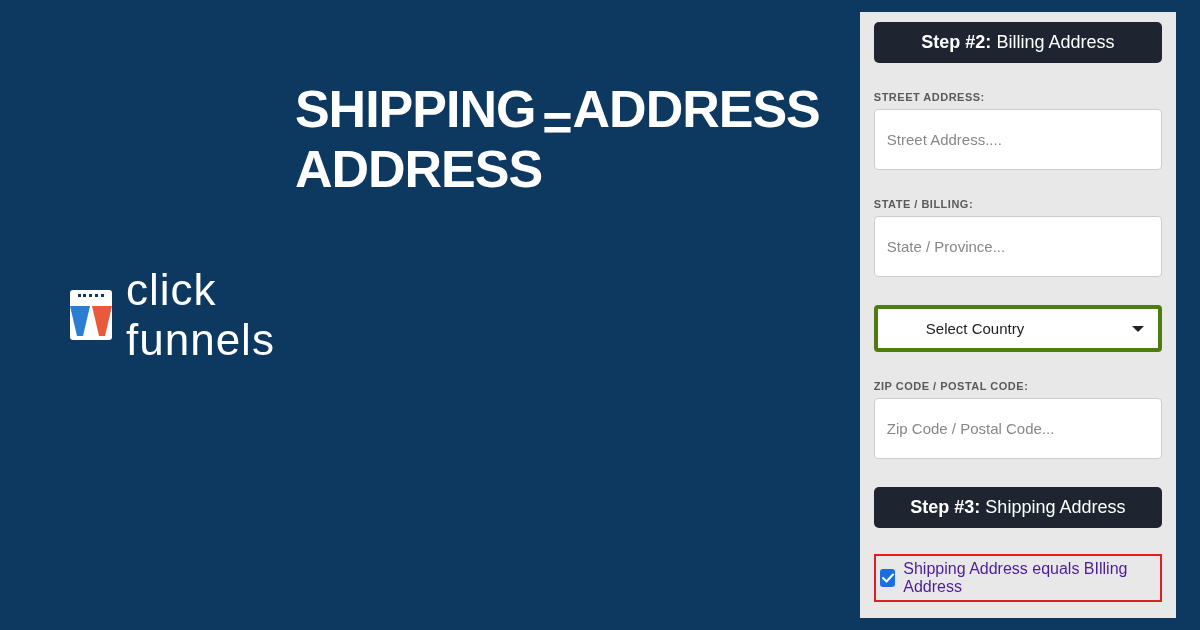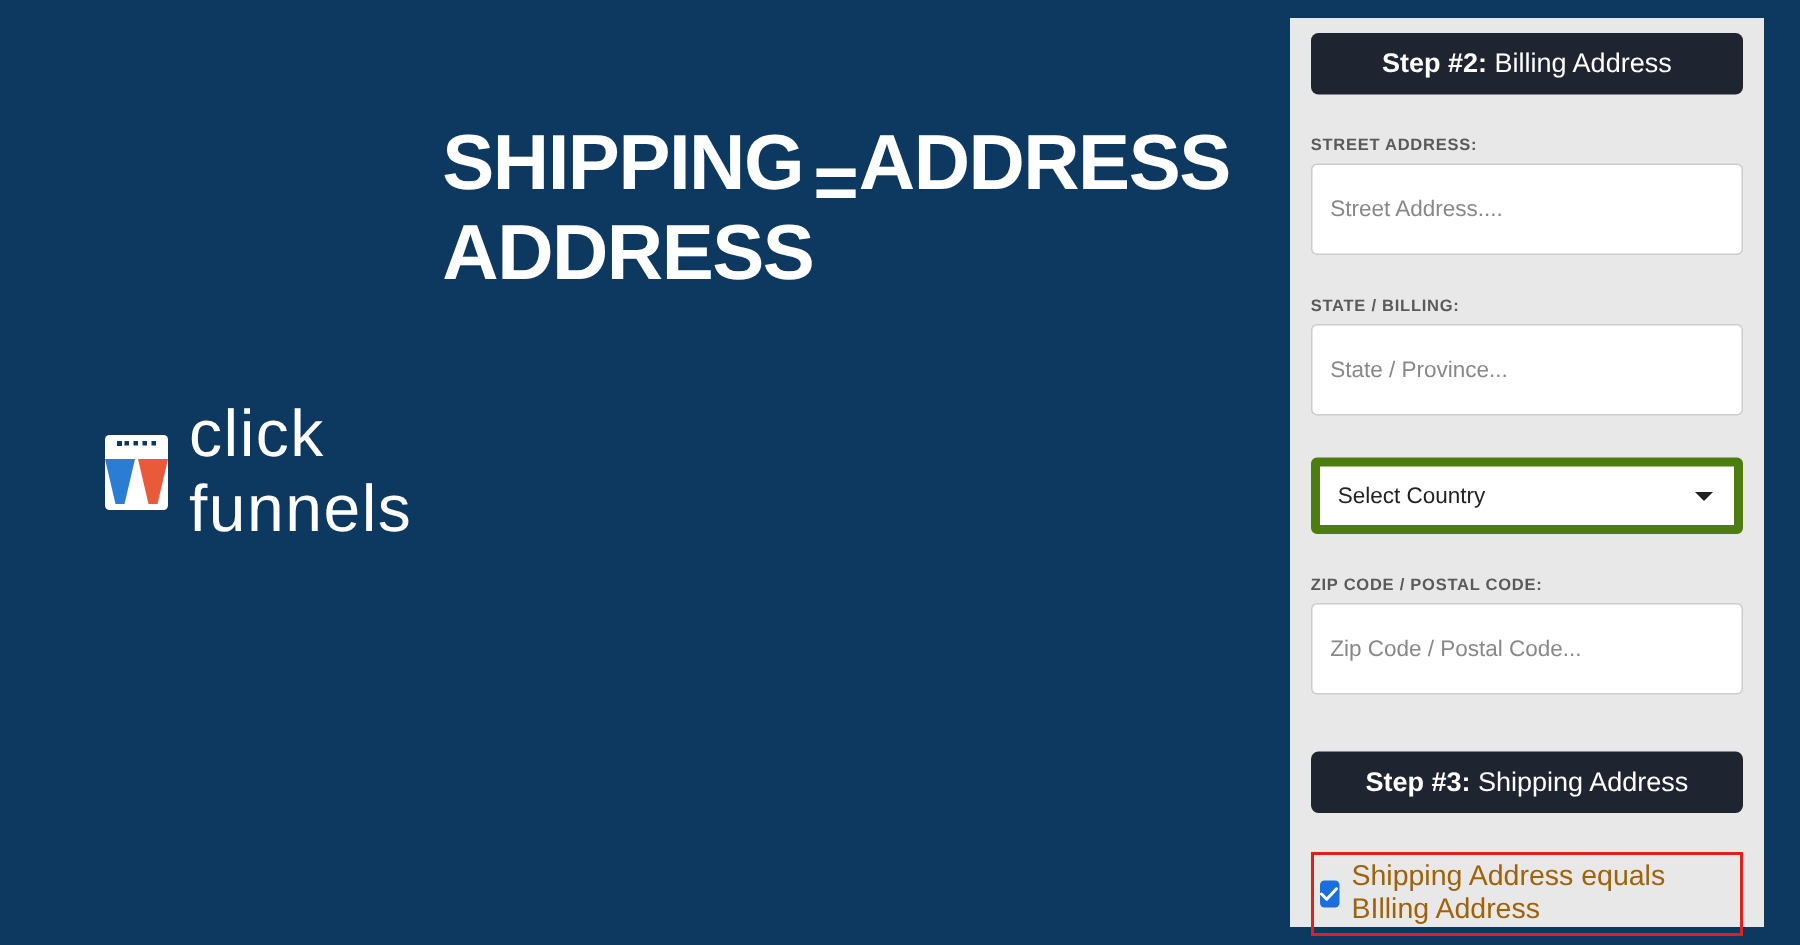--- a/index.html
+++ b/index.html
@@ -110,22 +110,23 @@
     border-radius: 4px;
     padding: 21px 12px;
     font-size: 15px;
     color: #333;
   }
   .field-input::placeholder { color: #888; }
   .select-wrap {
     position: relative;
     width: 100%;
     background: #fff;
-    border: 6px solid #4d7c0f;
+    border: 4px solid #4d7c0f;
     border-radius: 4px;
+    padding-left: 36px;
   }
   .select-inner {
     padding: 11px 12px;
     font-size: 15px;
     color: #222;
     font-weight: 500;
   }
   .select-caret {
     position: absolute;
     right: 14px;
@@ -149,21 +150,21 @@
   .checkbox-box {
     width: 18px;
     height: 18px;
     background: #1a6fe0;
     border-radius: 3px;
     display: flex;
     align-items: center;
     justify-content: center;
   }
   .checkbox-box svg { width: 12px; height: 12px; }
-  .checkbox-label { font-size: 19px; color: #a16207; }
+  .checkbox-label { font-size: 16px; color: #4c1d95; }
 </style>
 </head>
 <body>
 
 <div class="left">
   <div class="logo-row">
     <div class="logo-icon">
       <div class="funnel-half blue"></div>
       <div class="funnel-half red"></div>
     </div>
@@ -202,21 +203,21 @@
         <div class="select-inner">Select Country</div>
         <div class="select-caret"></div>
       </div>
     </div>
 
     <div class="field-group">
       <label class="field-label">ZIP CODE / POSTAL CODE:</label>
       <input class="field-input" placeholder="Zip Code / Postal Code..." style="">
     </div>
 
-    <div class="step-header" style="margin-top:14px">
+    <div class="step-header" style="margin-top:4px">
       <span class="bold">Step #3:</span><span class="light"> Shipping Address</span>
     </div>
 
     <div class="checkbox-row">
       <div class="checkbox-box">
         <svg viewBox="0 0 12 12">
             <path d="M1 6 L4.5 9.5 L11 2.5" stroke="#fff" stroke-width="2" fill="none" stroke-linecap="round" stroke-linejoin="round"></path>
           </svg>
       </div>
       <span class="checkbox-label">Shipping Address equals BIlling Address</span>

